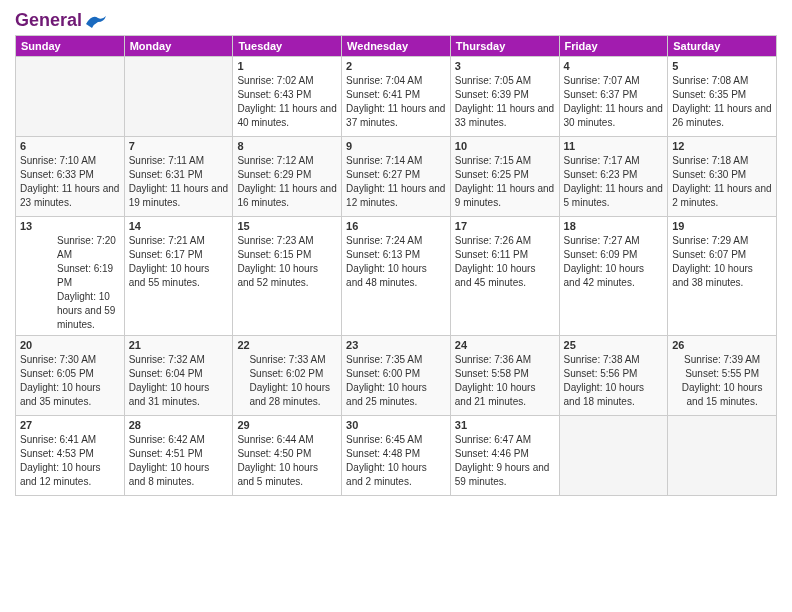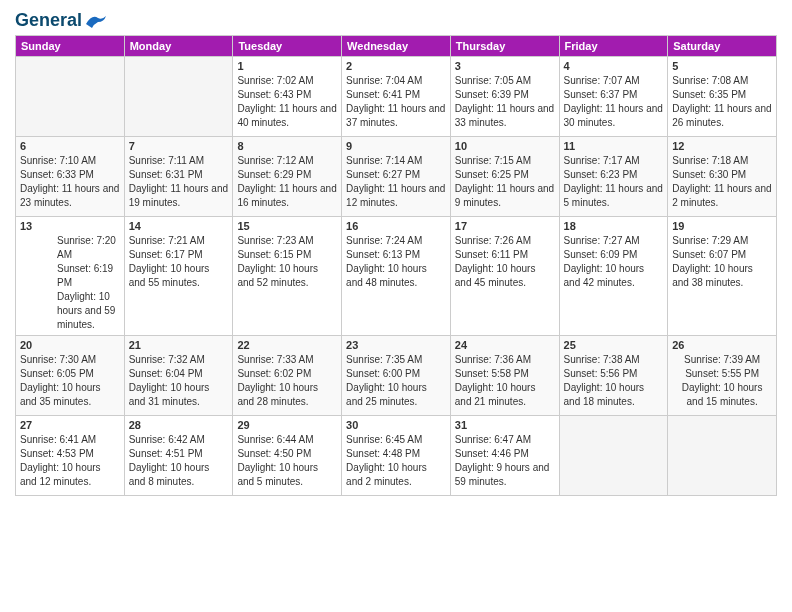--- a/index.html
+++ b/index.html
@@ -87,21 +87,21 @@
       color: #333;
     }
   </style>
 </head>
 <body>
 
 <div class="page">
   <div class="header">
     <div class="logo">
       <div class="logo-row">
-        <span style="font-size:18px;font-weight:bold;color:#0c4a6e;">General</span>
+        <span style="font-size:18px;font-weight:bold;color:#701a75;">General</span>
         <svg width="22" height="14" viewBox="0 0 22 14" style="margin-left:2px;">
           <path d="M2,10 Q8,0 14,4 Q18,6 22,2 Q20,8 14,8 Q10,10 8,14 Q5,12 2,10 Z" fill="#1a6abf"></path>
         </svg>
       </div>
       <span style="font-size:18px;font-weight:bold;color:#1a6abf;margin-top:-2px;"></span>
     </div>
     <div class="title-block">
       <div class="month-title"></div>
       <div class="subtitle"></div>
     </div>
@@ -250,21 +250,21 @@
 Daylight: 10 hours and 35 minutes.</div>
           </td>
           <td>
             <span class="day-num">21</span>
             <div class="day-info" style="white-space: pre-line;">Sunrise: 7:32 AM
 Sunset: 6:04 PM
 Daylight: 10 hours and 31 minutes.</div>
           </td>
           <td>
             <span class="day-num">22</span>
-            <div class="day-info" style="white-space: pre-line;">Sunrise: 7:33 AM
+            <div class="day-info" style="white-space: pre-line; margin-left: 12px;">Sunrise: 7:33 AM
 Sunset: 6:02 PM
 Daylight: 10 hours and 28 minutes.</div>
           </td>
           <td>
             <span class="day-num">23</span>
             <div class="day-info" style="white-space: pre-line;">Sunrise: 7:35 AM
 Sunset: 6:00 PM
 Daylight: 10 hours and 25 minutes.</div>
           </td>
           <td>

